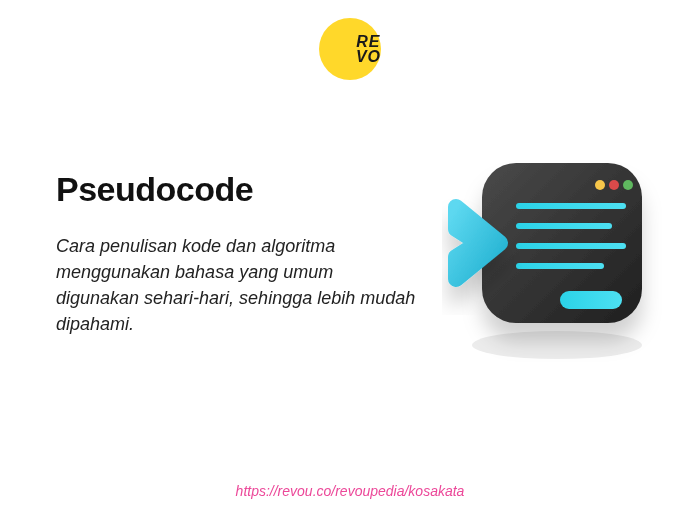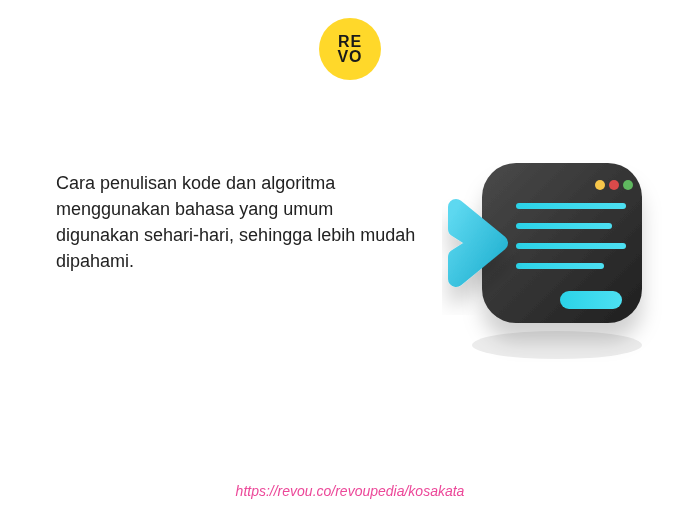--- a/index.html
+++ b/index.html
@@ -15,21 +15,22 @@
     position: absolute;
     top: 18px;
     left: 50%;
     transform: translateX(-50%);
     width: 62px;
     height: 62px;
     background: #ffd82a;
     border-radius: 50%;
     display: flex;
     align-items: center;
-    justify-content: center;
+    justify-content: flex-end;
+    font-style: italic;
   }
   .logo-text {
     font-family: "Arial Black", Arial, sans-serif;
     font-weight: 900;
     font-size: 16px;
     color: #1a1a1a;
     line-height: 0.95;
     text-align: center;
     letter-spacing: 1px;
   }
@@ -44,20 +45,21 @@
     font-weight: 800;
     color: #111;
     margin-bottom: 24px;
     letter-spacing: -0.5px;
   }
   .description {
     font-size: 18px;
     line-height: 1.45;
     color: #222;
     font-weight: 400;
+    font-style: italic;
   }
   .illustration {
     position: absolute;
     top: 145px;
     right: 38px;
     width: 220px;
     height: 220px;
   }
   .footer-url {
     position: absolute;
@@ -73,20 +75,21 @@
 <body>
 
 <div class="logo">
   <div class="logo-text">
     <div>RE</div>
     <div>VO</div>
   </div>
 </div>
 
 <div class="content">
+  <h1 class="heading">Pseudocode</h1>
   <p class="description">Cara penulisan kode dan algoritma menggunakan bahasa yang umum digunakan sehari-hari, sehingga lebih mudah dipahami.</p>
 </div>
 
 <div class="illustration">
   <svg viewBox="0 0 220 220" width="220" height="220">
     <defs>
       <linearGradient id="termGrad" x1="0%" y1="0%" x2="100%" y2="100%">
         <stop offset="0%" stop-color="#4a4a4a"></stop>
         <stop offset="100%" stop-color="#1f1f1f"></stop>
       </linearGradient>

